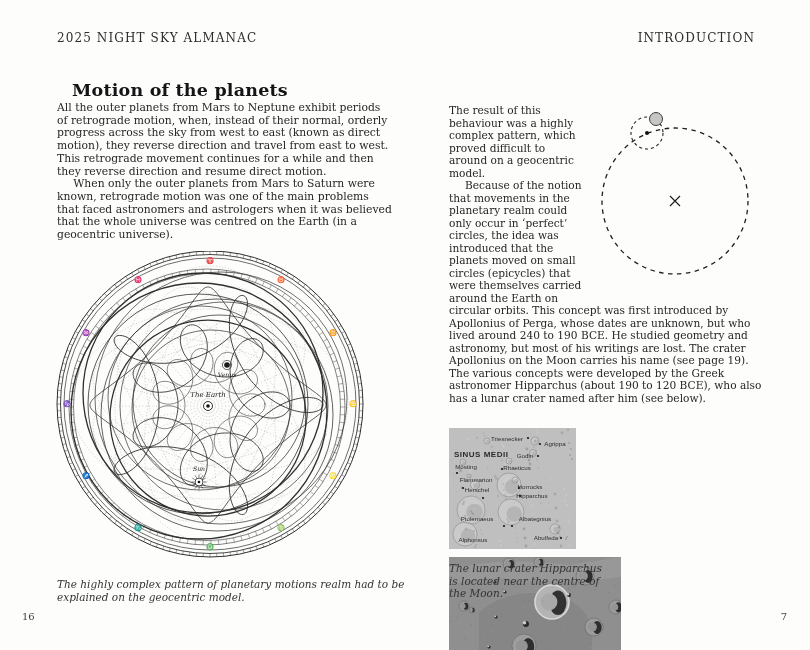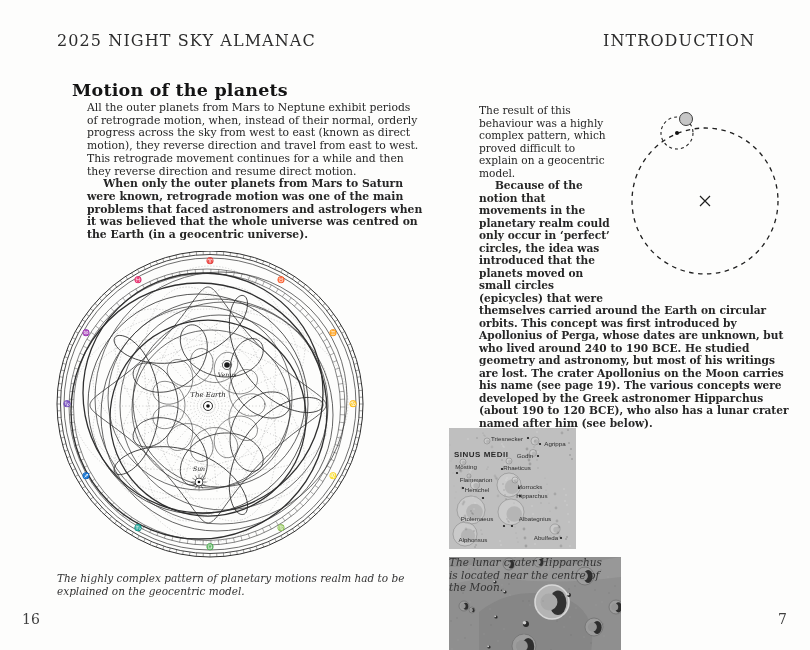--- a/index.html
+++ b/index.html
@@ -3,39 +3,39 @@
 <meta charset="utf-8">
 <style>
   html,body{margin:0;padding:0;}
   body{
     width:810px;height:650px;position:relative;overflow:hidden;
     background:#fdfdfc;color:#262626;
     font-family:"DejaVu Serif","Liberation Serif",serif;
   }
   .abs{position:absolute;}
   .running-head{
-    font-size:16px;letter-spacing:1.1px;color:#2d2d2d;white-space:nowrap;
+    font-size:12px;letter-spacing:1.1px;color:#2d2d2d;white-space:nowrap;
   }
   .section-title{
     font-size:17.5px;font-weight:bold;color:#141414;letter-spacing:.2px;margin:16px;
   }
-  .body-text{font-size:10.8px;line-height:12.7px;color:#262626;text-align:left;margin-left:30px;}
+  .body-text{font-size:10.8px;line-height:12.7px;color:#262626;text-align:left;}
   .body-text p{margin:0;}
-  .body-text p.indent{text-indent:1.5em;font-weight:bold;}
+  .body-text p.indent{text-indent:1.5em;}
   .caption{
-    font-style:italic;font-size:10.5px;line-height:12.6px;color:#333;
+    font-style:italic;font-size:10.5px;line-height:12.6px;color:#333;margin-top:6px;
   }
   .right-col{font-size:10.6px;line-height:12.5px;}
   .right-col p{margin:0;}
   .right-col .cap{margin-bottom:11px;}
   .right-col p.indent{text-indent:1.5em;}
   .epicycle-float{
     float:right;width:176px;height:186px;margin-left:5px;margin-bottom:6px;
   }
-  .page-number{font-size:14px;color:#3f3f3f;text-align:right;}
+  .page-number{font-size:10px;color:#3f3f3f;text-align:right;}
   .images-row{display:flex;gap:8px;}
   svg text{font-family:"Liberation Sans",sans-serif;}
   svg .serif-label{font-family:"DejaVu Serif",serif;font-style:italic;}
 </style>
 </head>
 <body>
 
 <div class="abs running-head" style="left:57px;top:31px;">2025 NIGHT SKY ALMANAC</div>
 
 <h1 class="abs section-title" style="left:56px;top:64px;">Motion of the planets</h1>
@@ -397,21 +397,21 @@
 <div class="abs body-text right-col" style="left:449px;top:104px;width:317px;">
   <div class="epicycle-float">
     <svg width="176" height="186" viewBox="0 0 176 186">
       <circle cx="85" cy="97" r="73" fill="none" stroke="#1f1f1f" stroke-width="1.3" stroke-dasharray="4.5 4.5"></circle>
       <path d="M80 92 L90 102 M90 92 L80 102" stroke="#1f1f1f" stroke-width="1.2" fill="none"></path>
       <circle cx="57" cy="29" r="16" fill="none" stroke="#1f1f1f" stroke-width="1.1" stroke-dasharray="3 3"></circle>
       <circle cx="57" cy="29" r="2" fill="#111"></circle>
       <circle cx="66" cy="15" r="6.5" fill="#c6c6c6" stroke="#3c3c3c" stroke-width="1"></circle>
     </svg>
   </div>
-  <p>The result of this behaviour was a highly complex pattern, which proved difficult to explain on a geocentric model.</p>
+  <p>The result of this behaviour was a highly complex pattern, which proved difficult to around on a geocentric model.</p>
   <p class="indent">Because of the notion that movements in the planetary realm could only occur in ‘perfect’ circles, the idea was introduced that the planets moved on small circles (epicycles) that were themselves carried around the Earth on circular orbits. This concept was first introduced by Apollonius of Perga, whose dates are unknown, but who lived around 240 to 190 BCE. He studied geometry and astronomy, but most of his writings are lost. The crater Apollonius on the Moon carries his name (see page 19). The various concepts were developed by the Greek astronomer Hipparchus (about 190 to 120 BCE), who also has a lunar crater named after him (see below).</p>
 </div>
 
 <div class="abs images-row" style="left:449px;top:428px;flex-direction:column;">
   <svg id="moon-map" width="127" height="121" viewBox="0 0 127 121">
       <rect x="0" y="0" width="127" height="121" fill="#bfbfbf"></rect>
       <circle cx="22" cy="82" r="14" fill="rgba(255,255,255,0.18)" stroke="rgba(50,50,50,0.35)" stroke-width="0.7"></circle>
       <circle cx="25.5" cy="84.1" r="8.4" fill="rgba(0,0,0,0.10)"></circle>
       <circle cx="16" cy="106" r="12" fill="rgba(255,255,255,0.18)" stroke="rgba(50,50,50,0.35)" stroke-width="0.7"></circle>
       <circle cx="19" cy="107.8" r="7.199999999999999" fill="rgba(0,0,0,0.10)"></circle>

